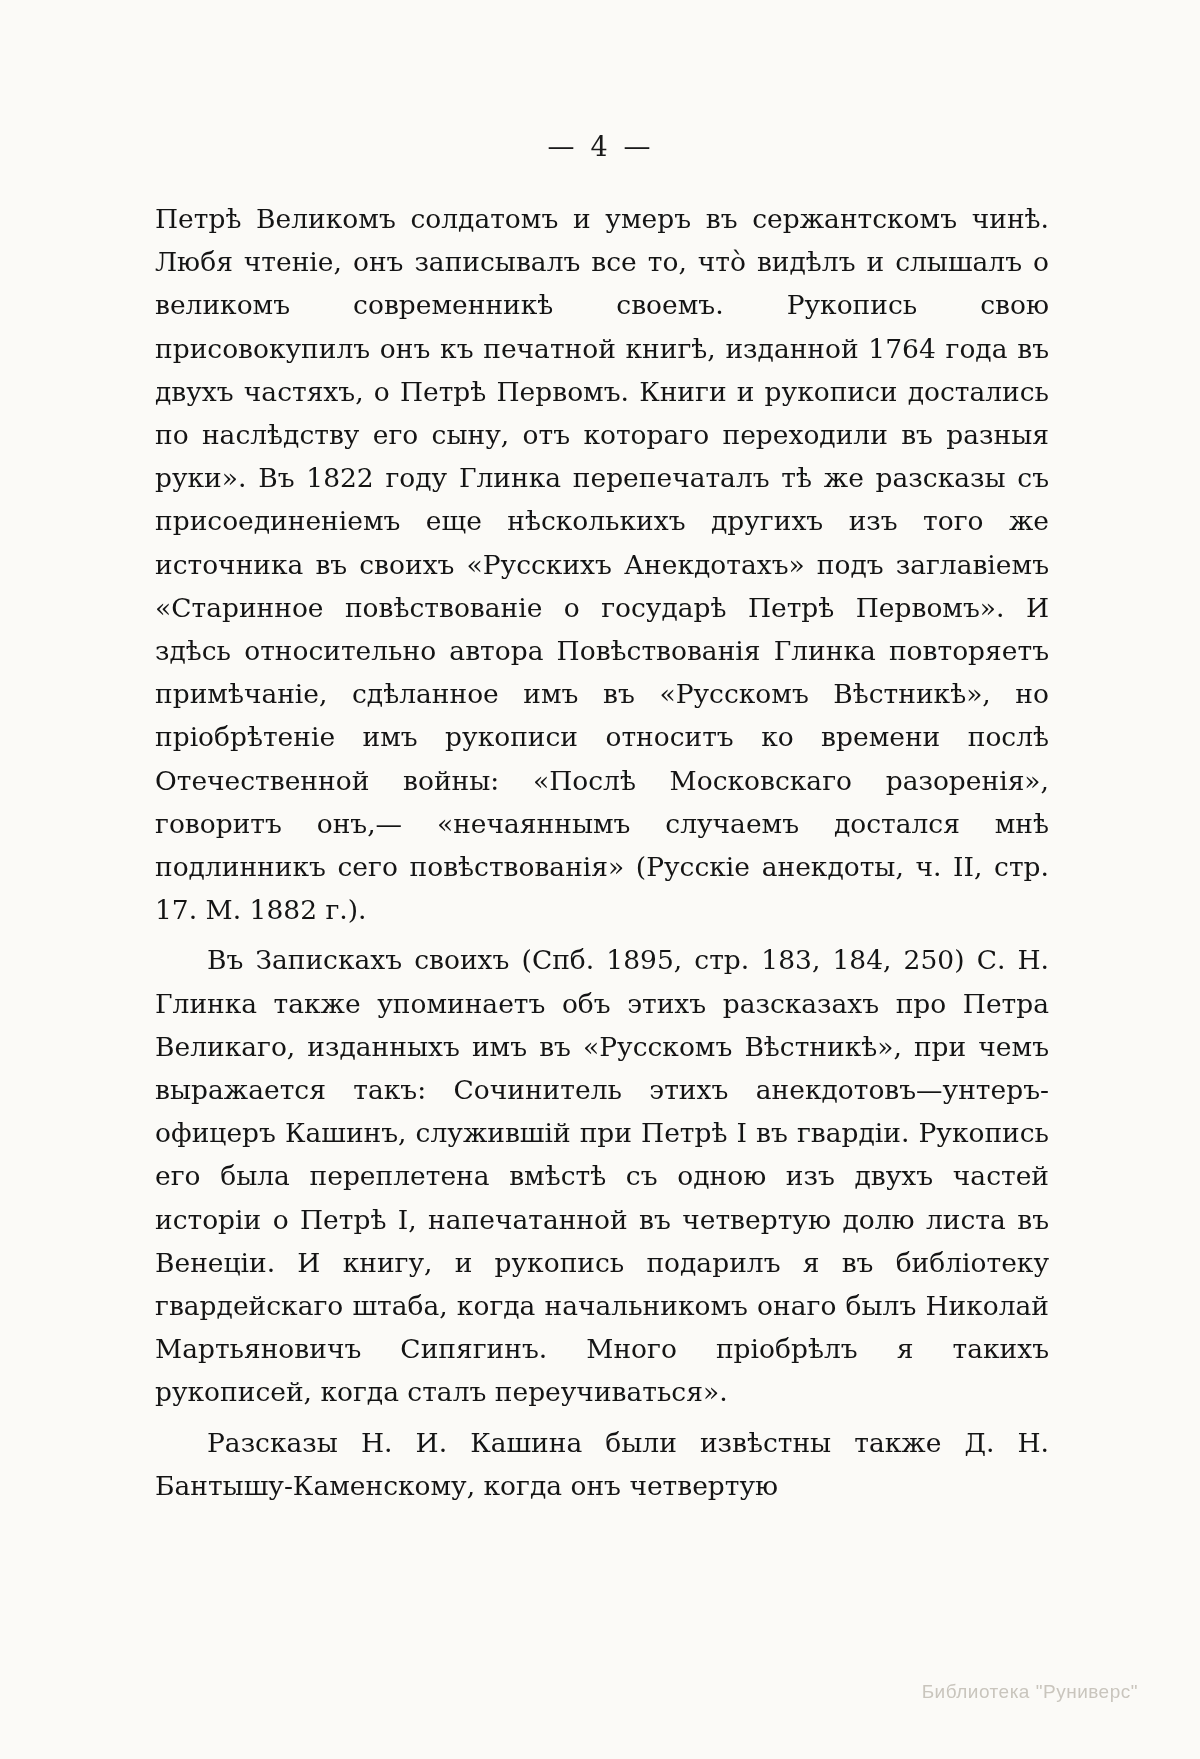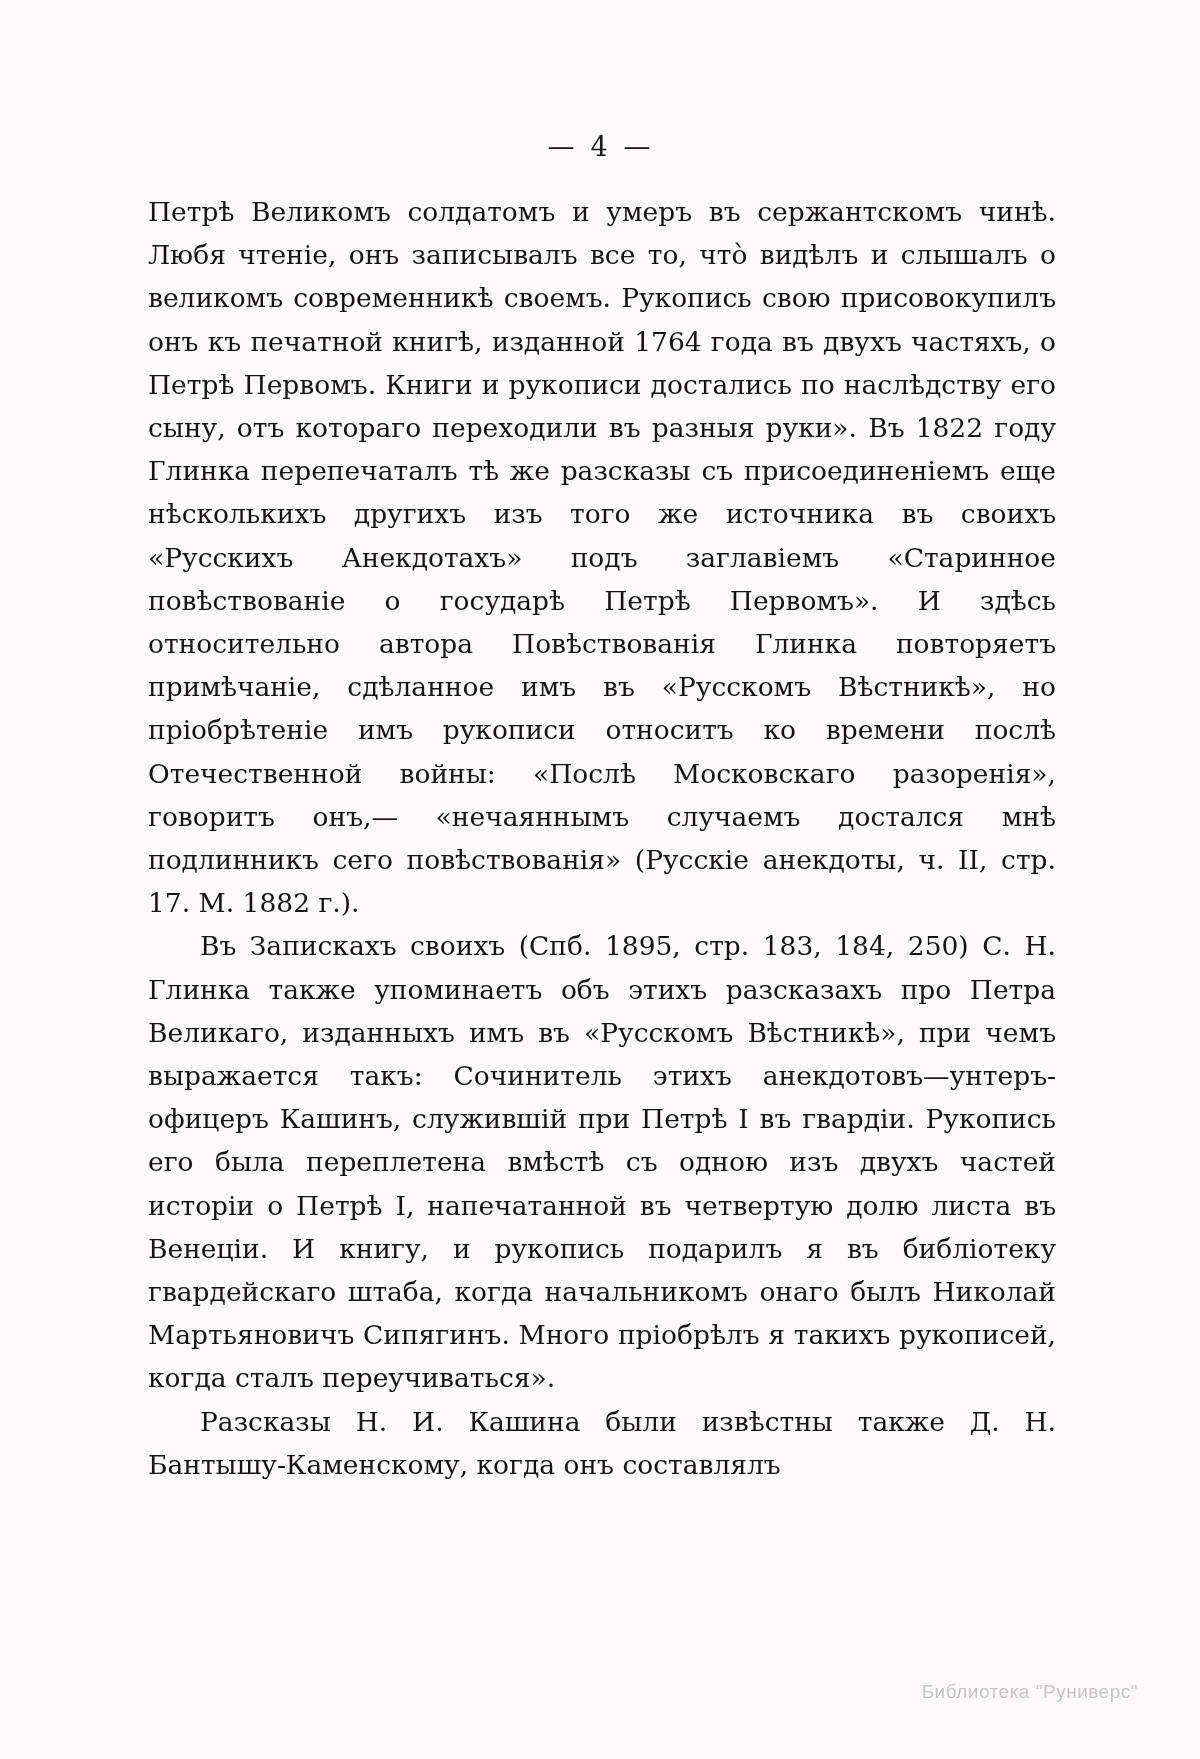--- a/index.html
+++ b/index.html
@@ -45,21 +45,21 @@
     left: 148px;
     width: 908px;
     font-family: "DejaVu Serif", serif;
     font-size: 26.5px;
     line-height: 43.2px;
     color: #141414;
     text-align: justify;
     text-justify: inter-word;
   }
   .body-text p {
-    margin: 0;
+    margin: 7px;
     text-indent: 0;
   }
   .body-text p.indent {
     text-indent: 52px;
   }
   .watermark {
     position: absolute;
     right: 62px;
     bottom: 56px;
     font-family: "Liberation Sans", sans-serif;
@@ -74,18 +74,18 @@
 
 <div class="page">
 
   <div class="page-number">
     <span class="dash">—</span><span>4</span><span class="dash">—</span>
   </div>
 
   <div class="body-text">
     <p>Петрѣ Великомъ солдатомъ и умеръ въ сержантскомъ чинѣ. Любя чтеніе, онъ записывалъ все то, чтò видѣлъ и слышалъ о великомъ современникѣ своемъ. Рукопись свою присовокупилъ онъ къ печатной книгѣ, изданной 1764 года въ двухъ частяхъ, о Петрѣ Первомъ. Книги и рукописи достались по наслѣдству его сыну, отъ котораго переходили въ разныя руки». Въ 1822 году Глинка перепечаталъ тѣ же разсказы съ присоединеніемъ еще нѣсколькихъ другихъ изъ того же источника въ своихъ «Русскихъ Анекдотахъ» подъ заглавіемъ «Старинное повѣствованіе о государѣ Петрѣ Первомъ». И здѣсь относительно автора Повѣствованія Глинка повторяетъ примѣчаніе, сдѣланное имъ въ «Русскомъ Вѣстникѣ», но пріобрѣтеніе имъ рукописи относитъ ко времени послѣ Отечественной войны: «Послѣ Московскаго разоренія», говоритъ онъ,— «нечаяннымъ случаемъ достался мнѣ подлинникъ сего повѣствованія» (Русскіе анекдоты, ч. II, стр. 17. М. 1882 г.).</p>
     <p class="indent">Въ Запискахъ своихъ (Спб. 1895, стр. 183, 184, 250) С. Н. Глинка также упоминаетъ объ этихъ разсказахъ про Петра Великаго, изданныхъ имъ въ «Русскомъ Вѣстникѣ», при чемъ выражается такъ: Сочинитель этихъ анекдотовъ—унтеръ-офицеръ Кашинъ, служившій при Петрѣ I въ гвардіи. Рукопись его была переплетена вмѣстѣ съ одною изъ двухъ частей исторіи о Петрѣ I, напечатанной въ четвертую долю листа въ Венеціи. И книгу, и рукопись подарилъ я въ библіотеку гвардейскаго штаба, когда начальникомъ онаго былъ Николай Мартьяновичъ Сипягинъ. Много пріобрѣлъ я такихъ рукописей, когда сталъ переучиваться».</p>
-    <p class="indent">Разсказы Н. И. Кашина были извѣстны также Д. Н. Бантышу-Каменскому, когда онъ составлялъ</p>
+    <p class="indent">Разсказы Н. И. Кашина были извѣстны также Д. Н. Бантышу-Каменскому, когда онъ четвертую</p>
   </div>
 
   <div class="watermark">Библиотека "Руниверс"</div>
 
 </div>
 
 </body></html>

